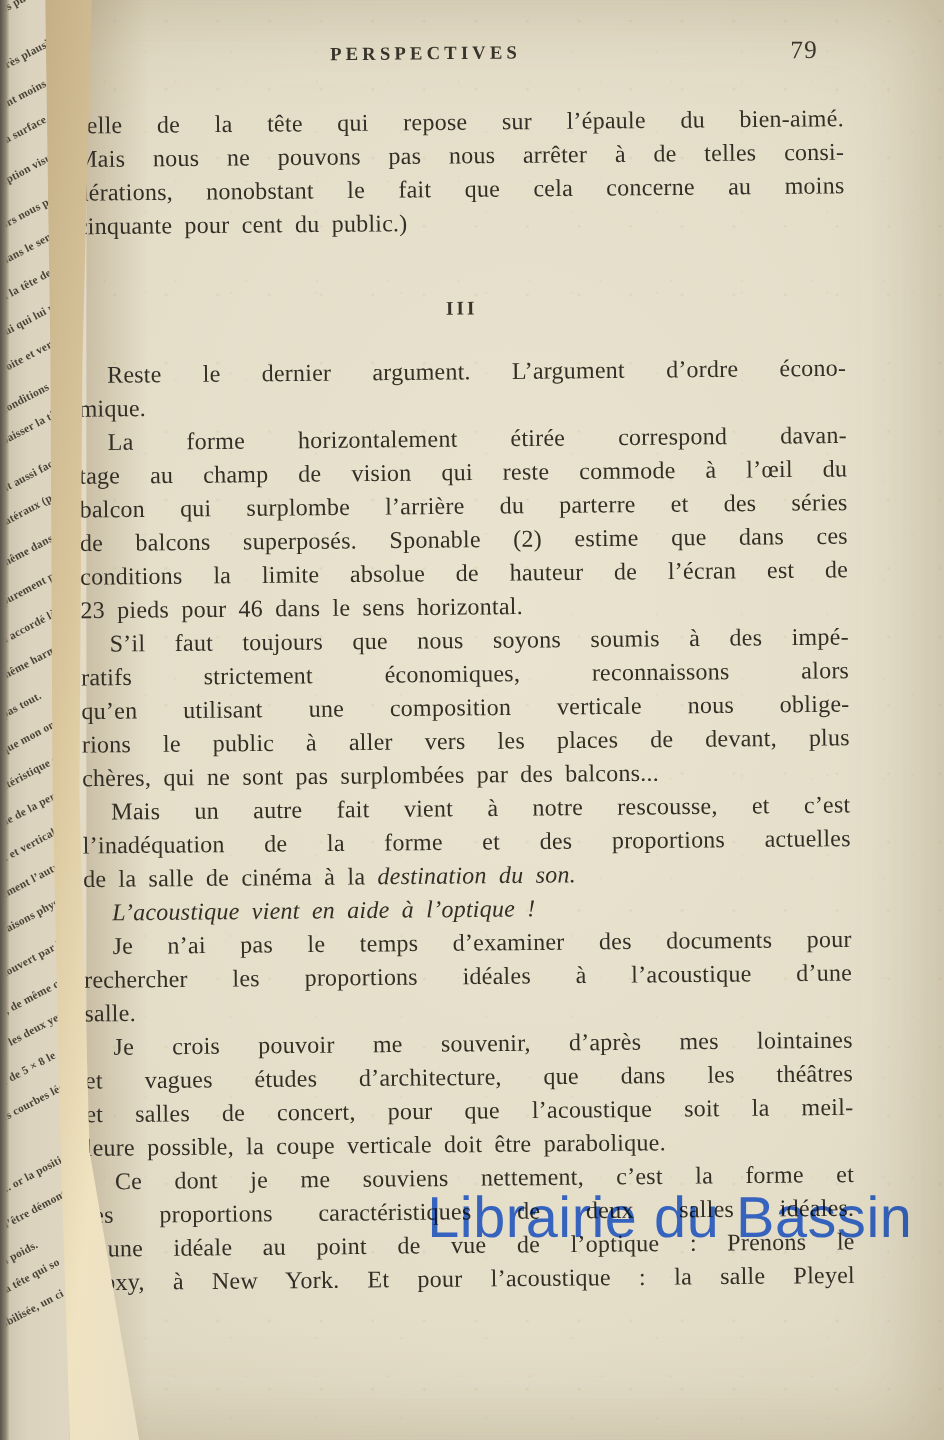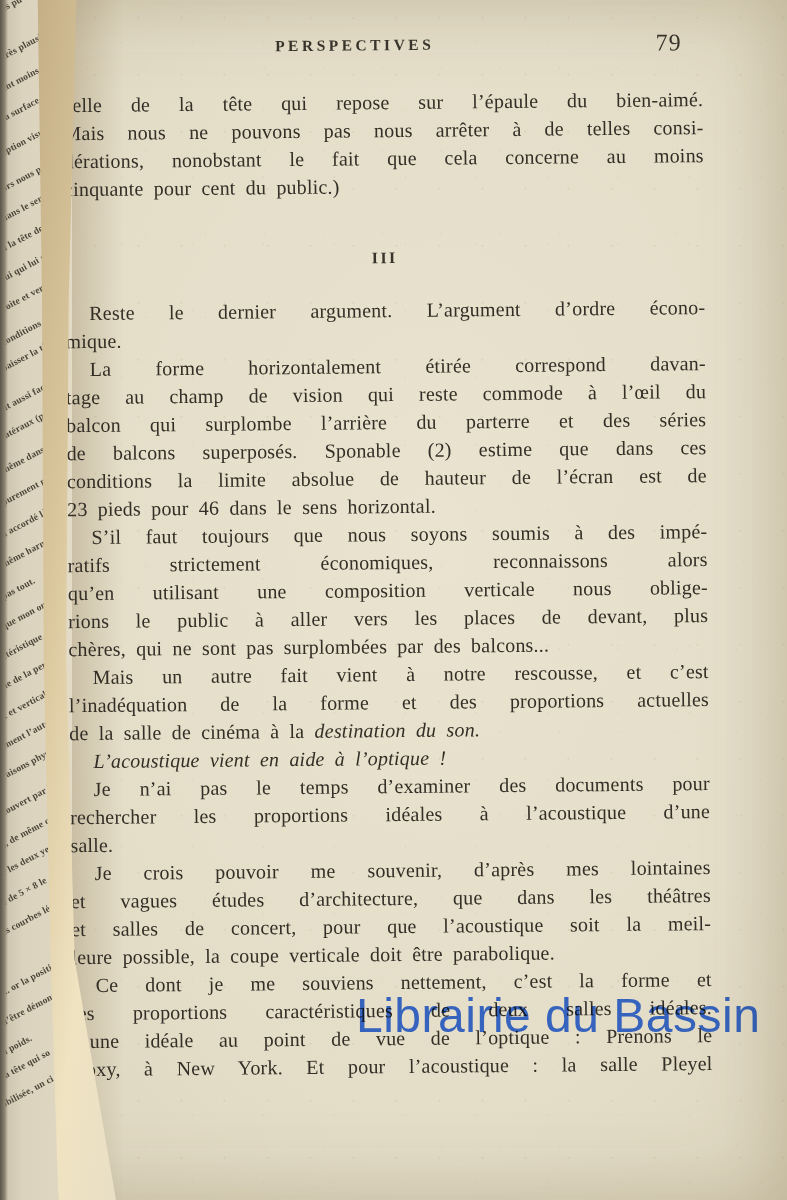--- a/index.html
+++ b/index.html
@@ -51,21 +51,21 @@
     position:absolute;inset:0;z-index:1;
     transform:rotate(-0.55deg);transform-origin:400px 600px;
   }
   .running-title{
     position:absolute;top:36px;left:250px;width:220px;
     text-align:center;font-size:15.5px;font-weight:600;
     letter-spacing:3.5px;color:#39342b;
   }
   .page-number{
     position:absolute;top:32px;right:100px;
-    font-size:24px;color:#39342b;letter-spacing:1px;
+    font-size:21px;color:#39342b;letter-spacing:1px;
   }
   .text-column{
     position:absolute;left:68px;top:88px;width:640px;
     font-size:20px;line-height:28px;letter-spacing:0.2px;
   }
   .line{
     text-align:justify;text-align-last:justify;
     height:28px;white-space:nowrap;
   }
   .line.last{text-align-last:left;word-spacing:5px;}

